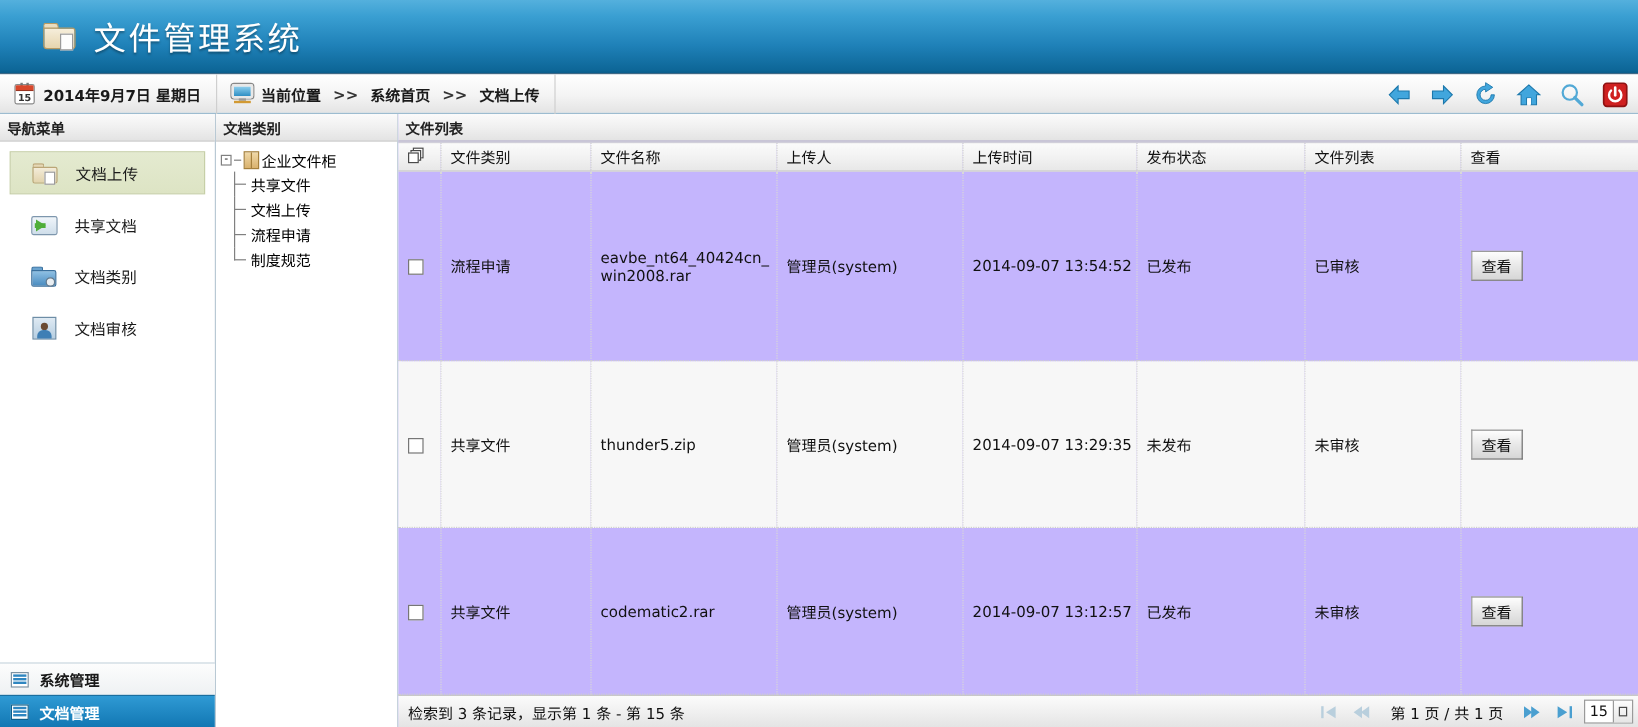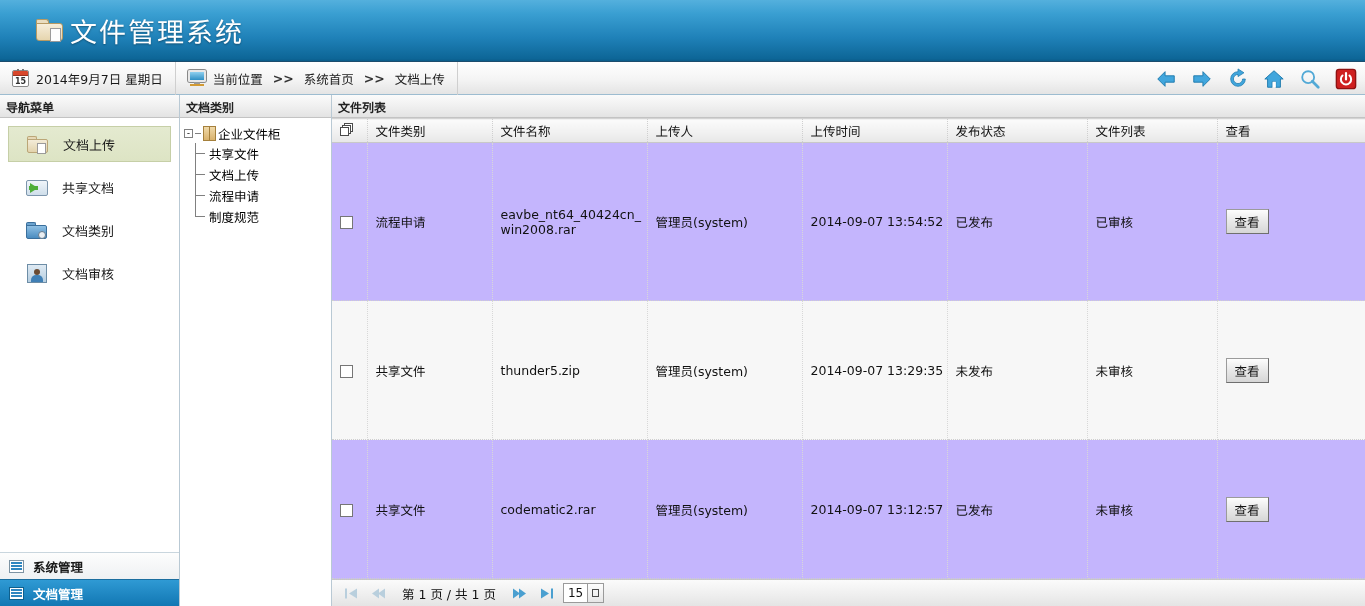--- a/index.html
+++ b/index.html
@@ -13,21 +13,21 @@
   
   #app { width: 1365px; height: 606px; position: relative; display: flex; flex-direction: column; }
 
   
   .header {
     height: 62px; flex: 0 0 62px; position: relative;
     background: linear-gradient(to bottom, #54b0dd 0%, #3a9fd2 22%, #1f81b8 62%, #0d6697 96%, #0b5c8a 100%);
     border-bottom: 1px solid #1c4d6e;
     display: flex; align-items: center;
   }
-  .header-inner { display: flex; align-items: center; padding-left: 36px; gap: 4px; }
+  .header-inner { display: flex; align-items: center; padding-left: 36px; gap: 12px; }
   .app-title {
     color: #fff; font-size: 27px; letter-spacing: 2px;
     font-family: "DejaVu Sans", "Liberation Sans", sans-serif;
     text-shadow: 0 1px 2px rgba(0,0,0,.35);
   }
   
   .logo-folder { position: relative; width: 30px; height: 24px; }
   .logo-folder .tab {
     position: absolute; left: 0; top: 0; width: 13px; height: 5px;
     background: #e9ddc0; border: 1px solid #b79a63; border-bottom: none;
@@ -45,21 +45,21 @@
 
   
   .crumbbar {
     height: 33px; flex: 0 0 33px;
     background: linear-gradient(to bottom, #ffffff 0%, #f4f4f4 55%, #e4e4e4 100%);
     border-bottom: 1px solid #9dbcd0;
     display: flex; align-items: center; position: relative;
   }
   .crumb-cell { display: flex; align-items: center; height: 33px; padding: 0 12px; gap: 7px; }
   .crumb-divider { width: 1px; height: 33px; background: #cfcfcf; }
-  .crumb-text { font-size: 12.5px; font-weight: normal; color: #1a1a1a; white-space: nowrap; }
+  .crumb-text { font-size: 12.5px; font-weight: bold; color: #1a1a1a; white-space: nowrap; }
   .crumb-sep { font-weight: bold; color: #333; padding: 0 3px; }
 
   
   .cal-icon { position: relative; width: 17px; height: 17px; background: #fff; border: 1px solid #8a8a8a; border-radius: 2px; }
   .cal-icon .top { position: absolute; left: 0; top: 0; right: 0; height: 5px; background: #d8472b; border-bottom: 1px solid #9a3320; border-radius: 1px 1px 0 0; }
   .cal-icon .num { position: absolute; left: 0; right: 0; top: 5px; bottom: 0; font-size: 8px; line-height: 11px; text-align: center; font-weight: bold; color: #333; }
   .cal-icon .ring { position: absolute; top: -2px; width: 2px; height: 4px; background: #777; }
   .cal-icon .ring.a { left: 4px; } .cal-icon .ring.b { right: 4px; }
 
   
@@ -457,20 +457,21 @@
               <td>已发布</td>
               <td>未审核</td>
               <td><span class="view-btn">查看</span></td>
             </tr>
           </tbody>
         </table>
         <div class="grid-filler"></div>
       </div>
 
       <div class="pager">
+        <span>检索到 3 条记录，显示第 1 条 - 第 15 条</span>
         <div class="pager-right">
           <span class="pg-btn">
             <svg width="15" height="13" viewBox="0 0 15 13">
               <rect x="1" y="1.5" width="2" height="10" fill="#b9cfdd"></rect>
               <path d="M13 1.5 L13 11.5 L5 6.5 Z" fill="#b9cfdd"></path>
             </svg>
           </span>
           <span class="pg-btn">
             <svg width="15" height="13" viewBox="0 0 15 13">
               <path d="M8 1.5 L8 11.5 L1 6.5 Z" fill="#b9cfdd"></path>

